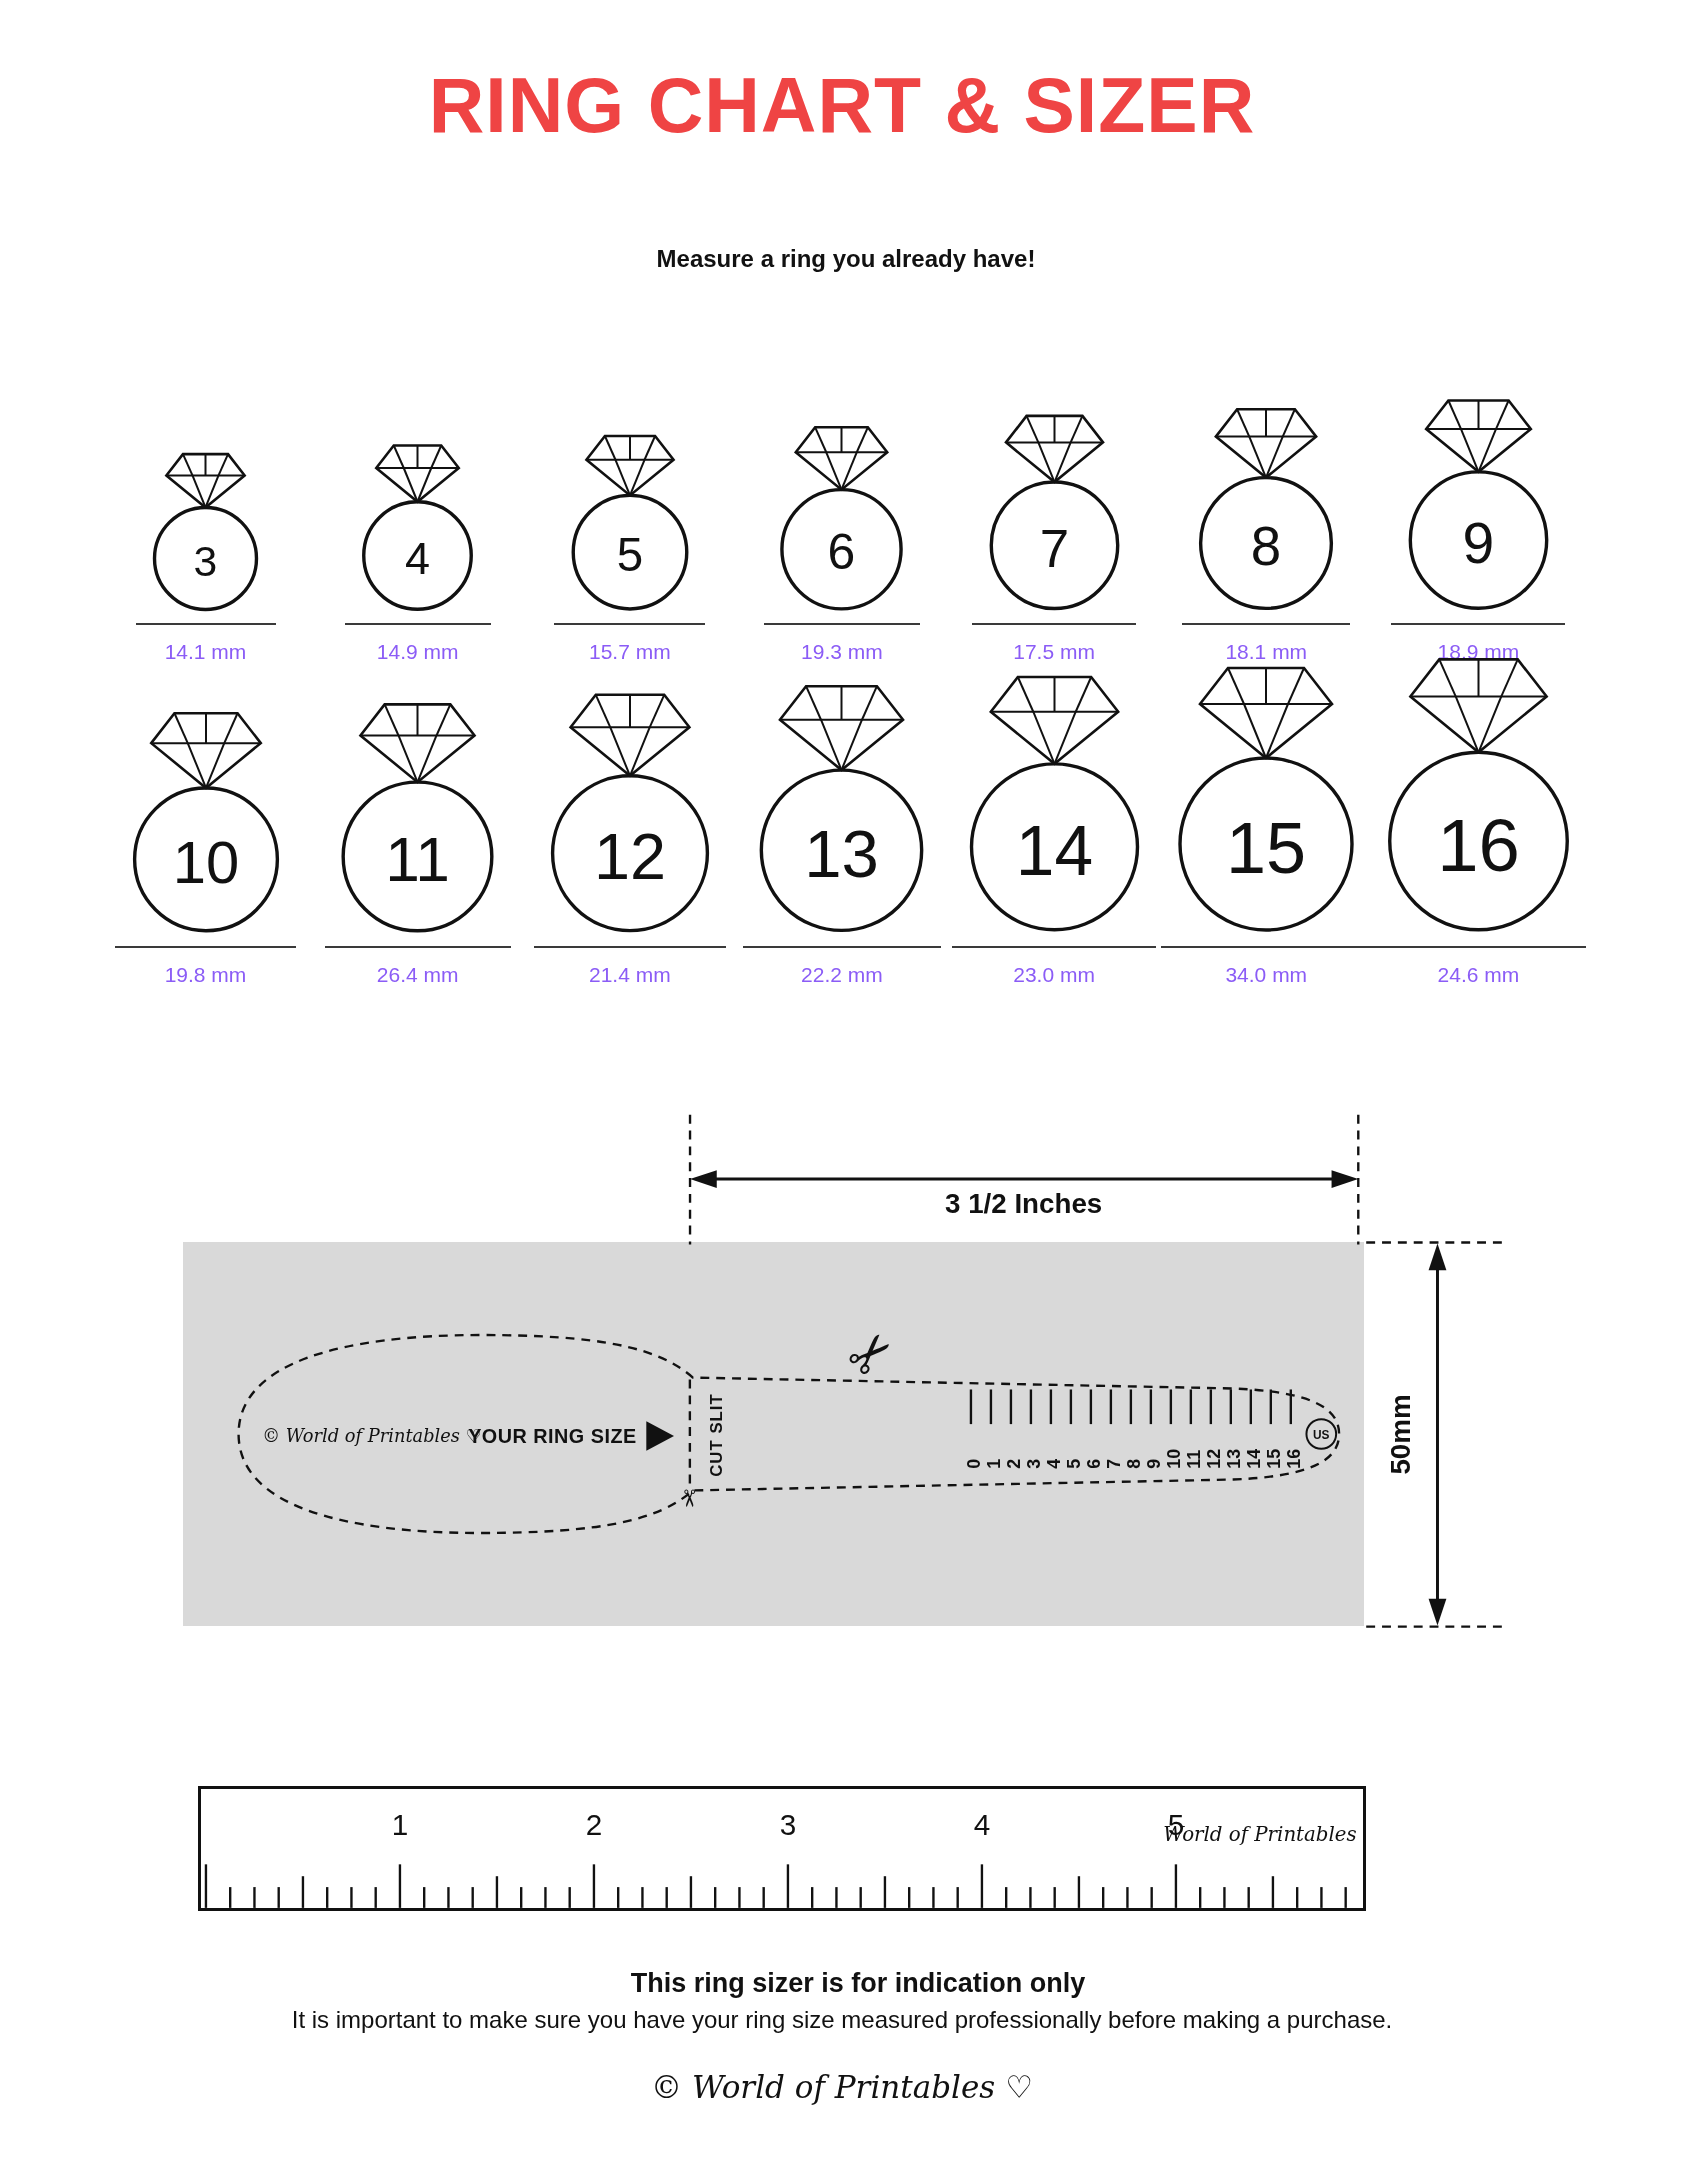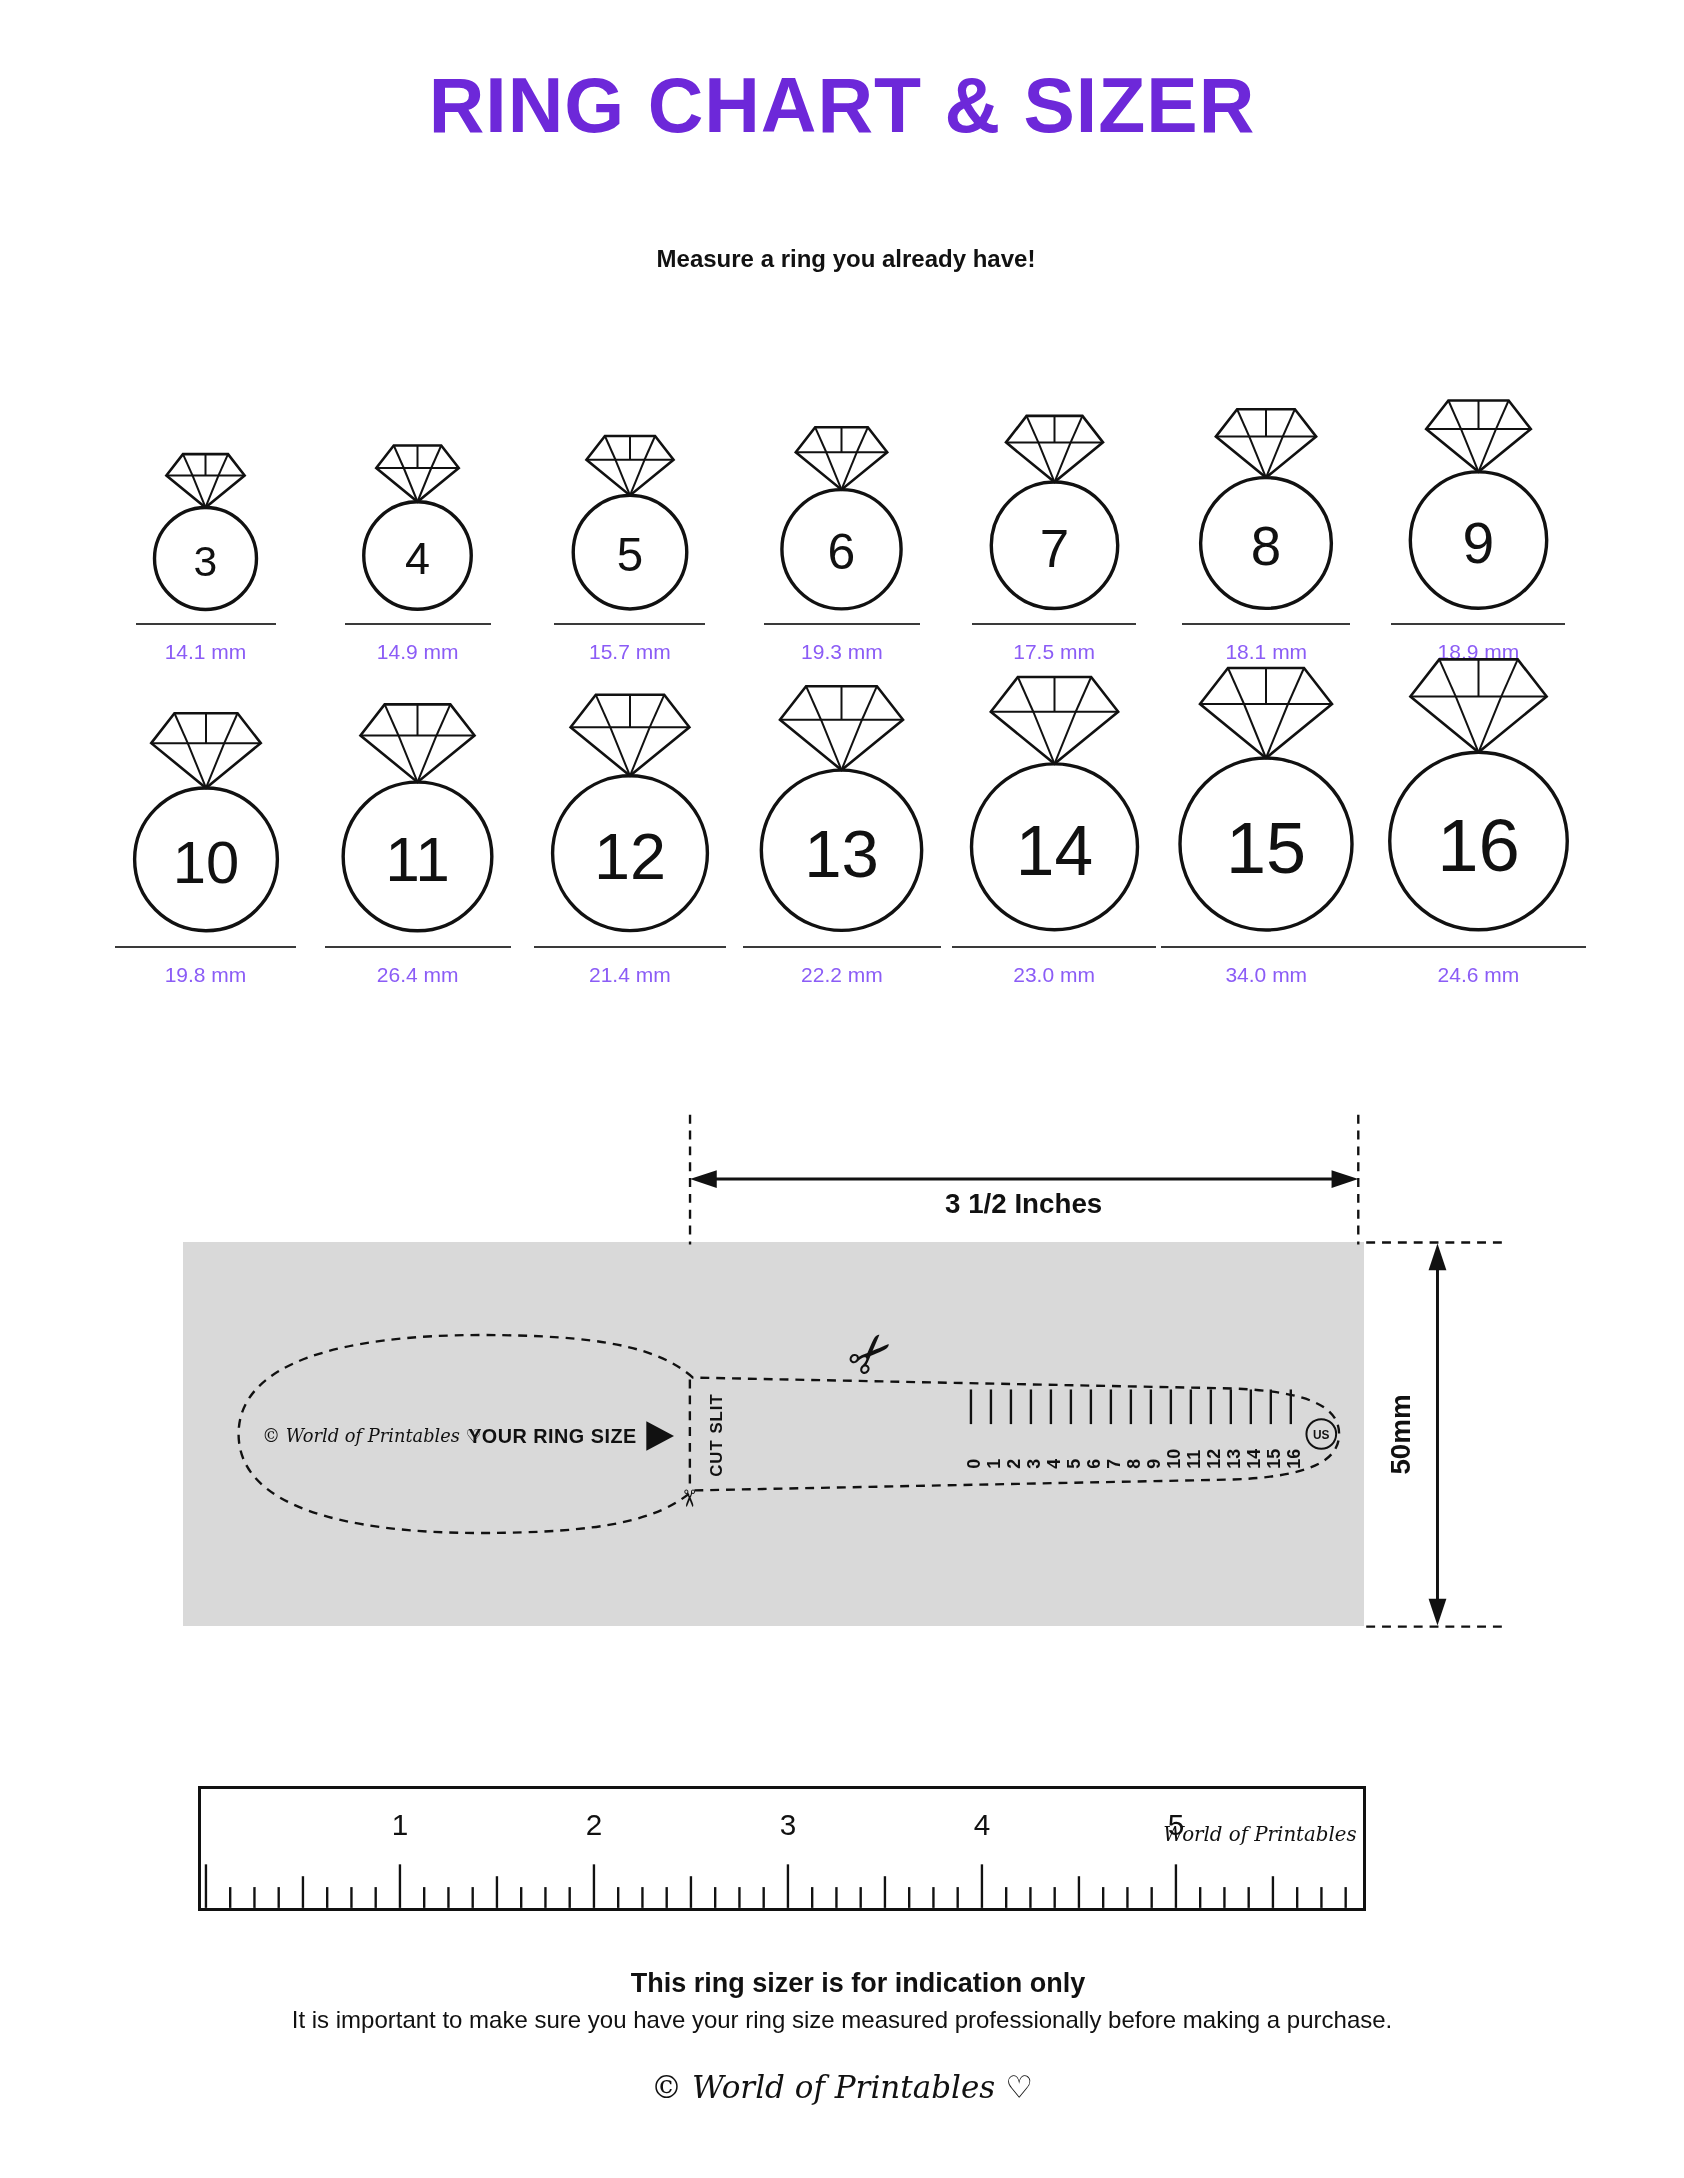--- a/index.html
+++ b/index.html
@@ -1,21 +1,21 @@
 <!DOCTYPE html>
 <html><head>
 <meta charset="utf-8">
 <style>
   * { margin:0; padding:0; box-sizing:border-box; }
   html,body { background:#ffffff; }
   body { font-family:"Liberation Sans", sans-serif; color:#111; }
   .page { position:relative; width:1684px; height:2178px; background:#fff; overflow:hidden; margin:0 auto; }
 
   .title { position:absolute; top:61px; left:0; width:100%; text-align:center;
-           font-size:77px; font-weight:bold; letter-spacing:1px; color:#6d28d9; }
+           font-size:77px; font-weight:bold; letter-spacing:1px; color:#ef4444; }
 
   .intro { position:absolute; top:245px; left:4px; width:100%; text-align:center; }
   .intro-heading { font-size:24px; font-weight:bold; margin-bottom:9px; }
   .intro-sub { font-size:23px; }
 
   .ring-row { position:absolute; left:104px; width:1476px; display:flex;
               justify-content:space-between; align-items:flex-end; }
   .row1 { top:390px; height:275px; }
   .row2 { top:645px; height:343px; }
   .ring-col { display:flex; flex-direction:column; align-items:center; width:203px; flex-shrink:0; }

